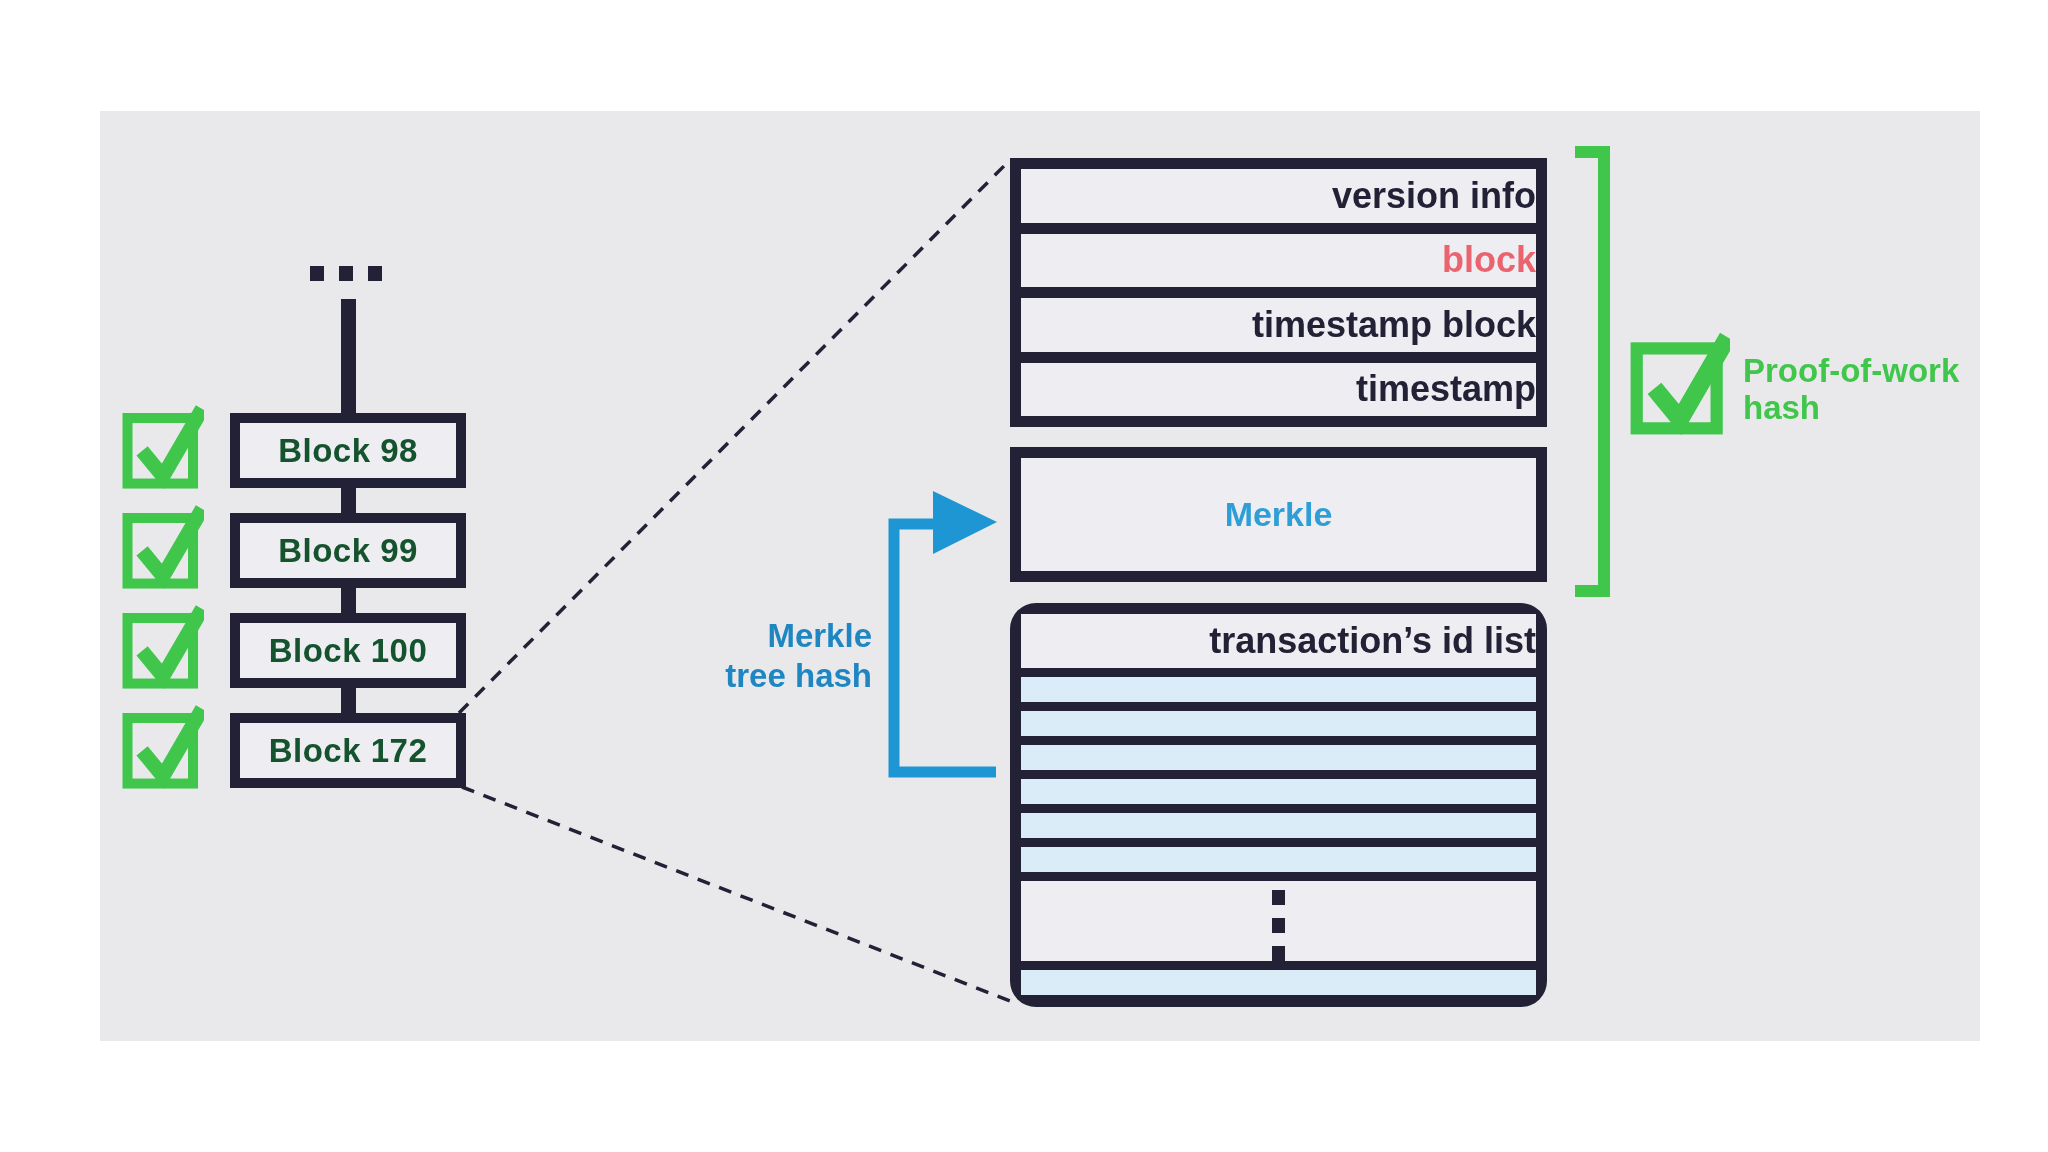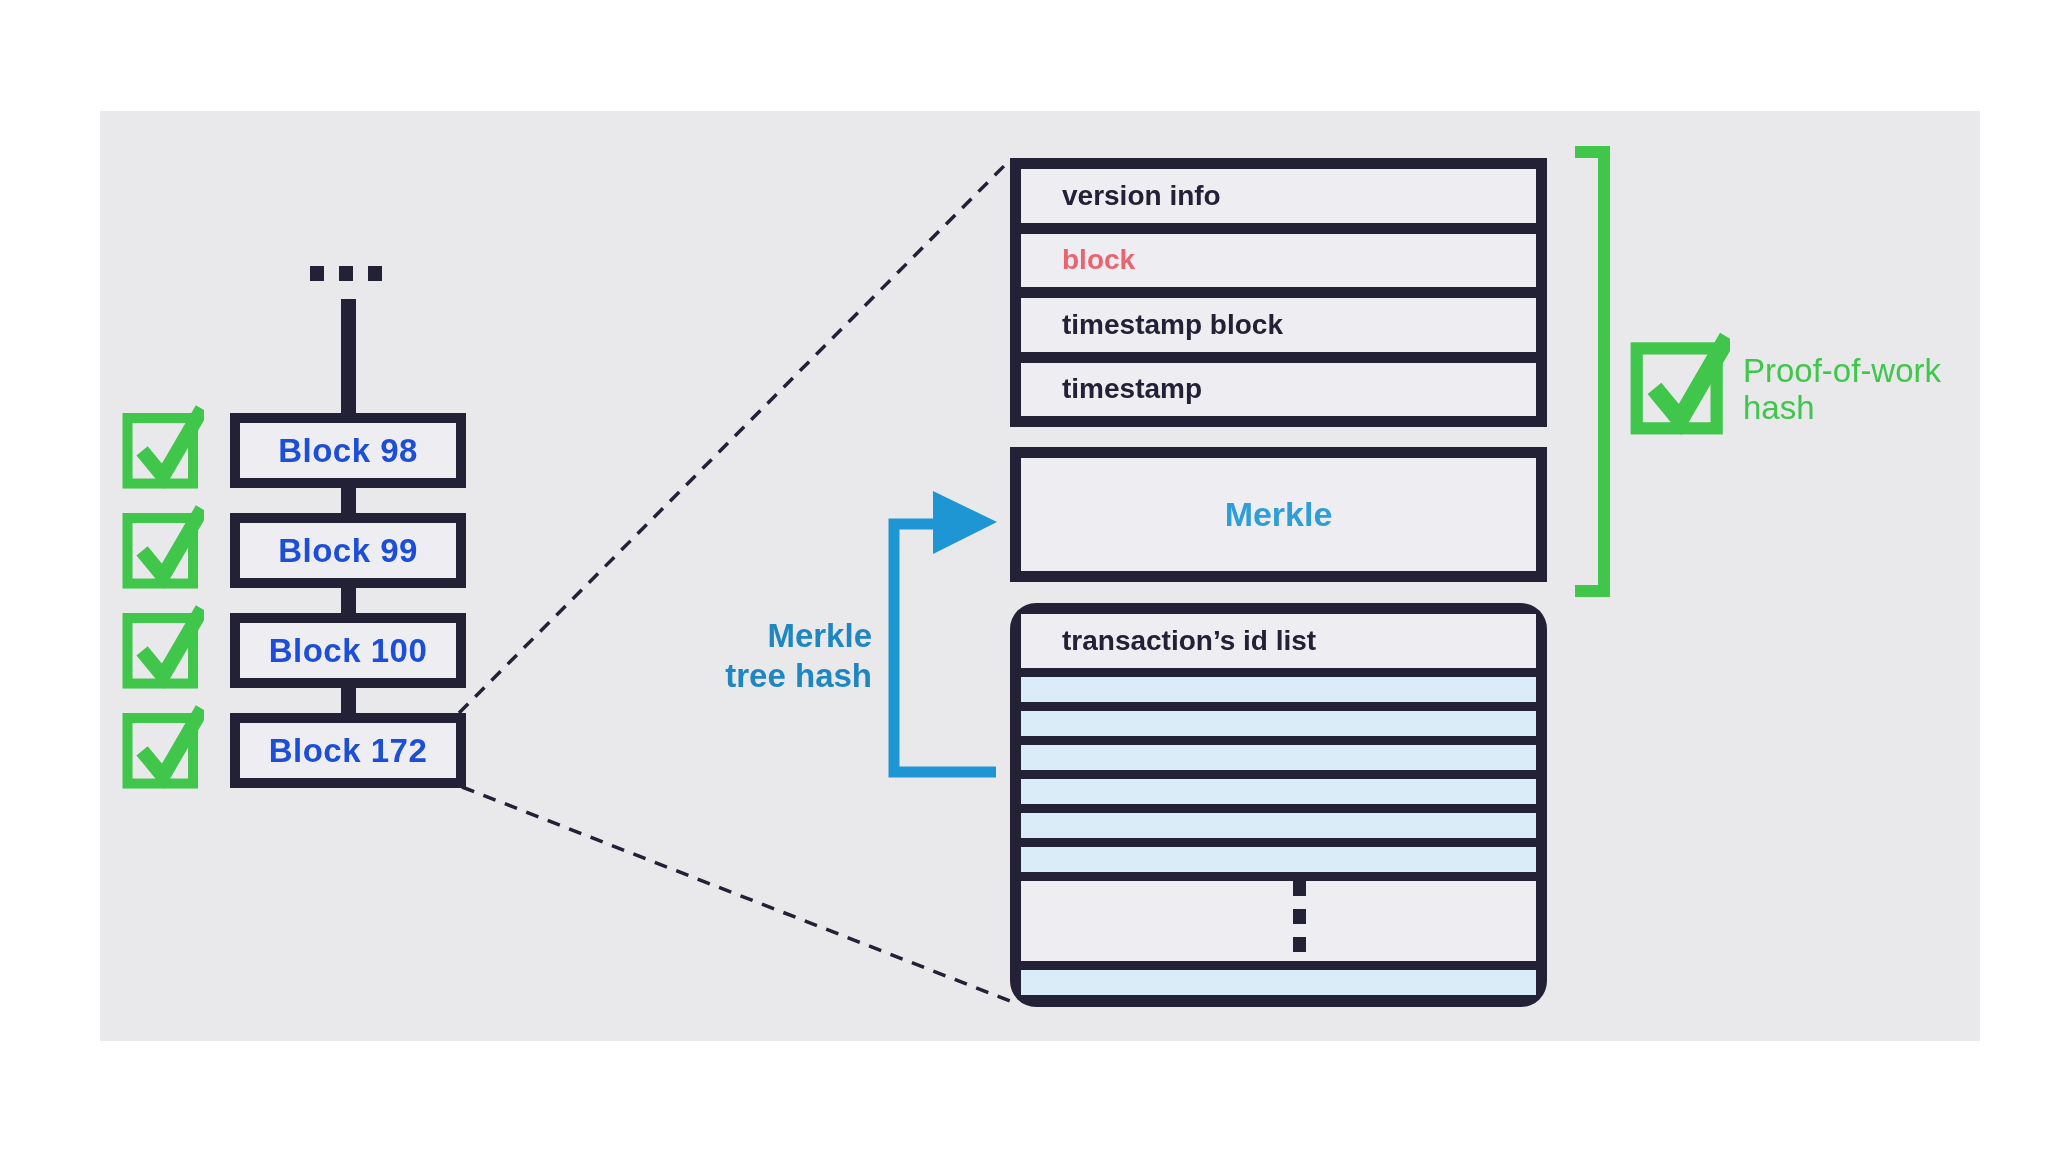--- a/index.html
+++ b/index.html
@@ -16,32 +16,32 @@
   .ellipsis .dot{width:14px;height:15px;background:#232135;}
   .vbar{position:absolute;width:15px;background:#232135;left:341px;}
   .vbar.top{top:299px;height:116px;}
   .vbar.c1{top:488px;height:26px;}
   .vbar.c2{top:588px;height:26px;}
   .vbar.c3{top:688px;height:26px;}
   .block{
     position:absolute;left:230px;width:236px;height:75px;box-sizing:border-box;
     background:#eeedf1;border:10px solid #232135;
     display:flex;align-items:center;justify-content:center;
-    font-size:33px;font-weight:bold;color:#1d4ed8;letter-spacing:0.5px;
+    font-size:33px;font-weight:bold;color:#14532d;letter-spacing:0.5px;
   }
   .checkbox{position:absolute;width:82px;height:91px;}
 
   
   .fieldset{
     position:absolute;left:1010px;width:537px;box-sizing:border-box;
     background:#232135;padding:11px;display:flex;flex-direction:column;
   }
   .fieldset .row{
-    background:#eeedf1;flex:1;display:flex;align-items:center;justify-content:flex-start;
-    font-size:28px;font-weight:bold;color:#232135;padding-left:41px;
+    background:#eeedf1;flex:1;display:flex;align-items:center;justify-content:flex-end;
+    font-size:36px;font-weight:bold;color:#232135;
   }
   .header-table{top:158px;height:269px;gap:11px;}
   .merkle-box{
     position:absolute;left:1010px;top:447px;width:537px;height:135px;box-sizing:border-box;
     background:#eeedf1;border:11px solid #232135;
     display:flex;align-items:center;justify-content:center;
     font-size:34px;font-weight:bold;color:#2d9fd6;
   }
   .tx-table{top:603px;height:404px;gap:9px;border-radius:26px;}
   .tx-table .row{flex:0 0 auto;}
@@ -51,21 +51,21 @@
   .tx-ellipsis-row .dot{width:13px;height:15px;background:#232135;}
   .red-text{color:#ea646f !important;}
 
   
   .merkle-hash-label{
     position:absolute;left:620px;top:616px;width:252px;text-align:right;
     font-size:33px;font-weight:bold;color:#1f86c2;line-height:40px;
   }
   .pow-label{
     position:absolute;left:1743px;top:352px;
-    font-size:33px;font-weight:normal;color:#3fc64b;line-height:37px;
+    font-size:33px;font-weight:bold;color:#3fc64b;line-height:37px;
   }
   .pow-checkbox{position:absolute;left:1630px;top:324px;width:100px;height:111px;}
 </style>
 </head>
 <body>
 
 <div class="stage">
 
   <div class="panel"></div>
 

